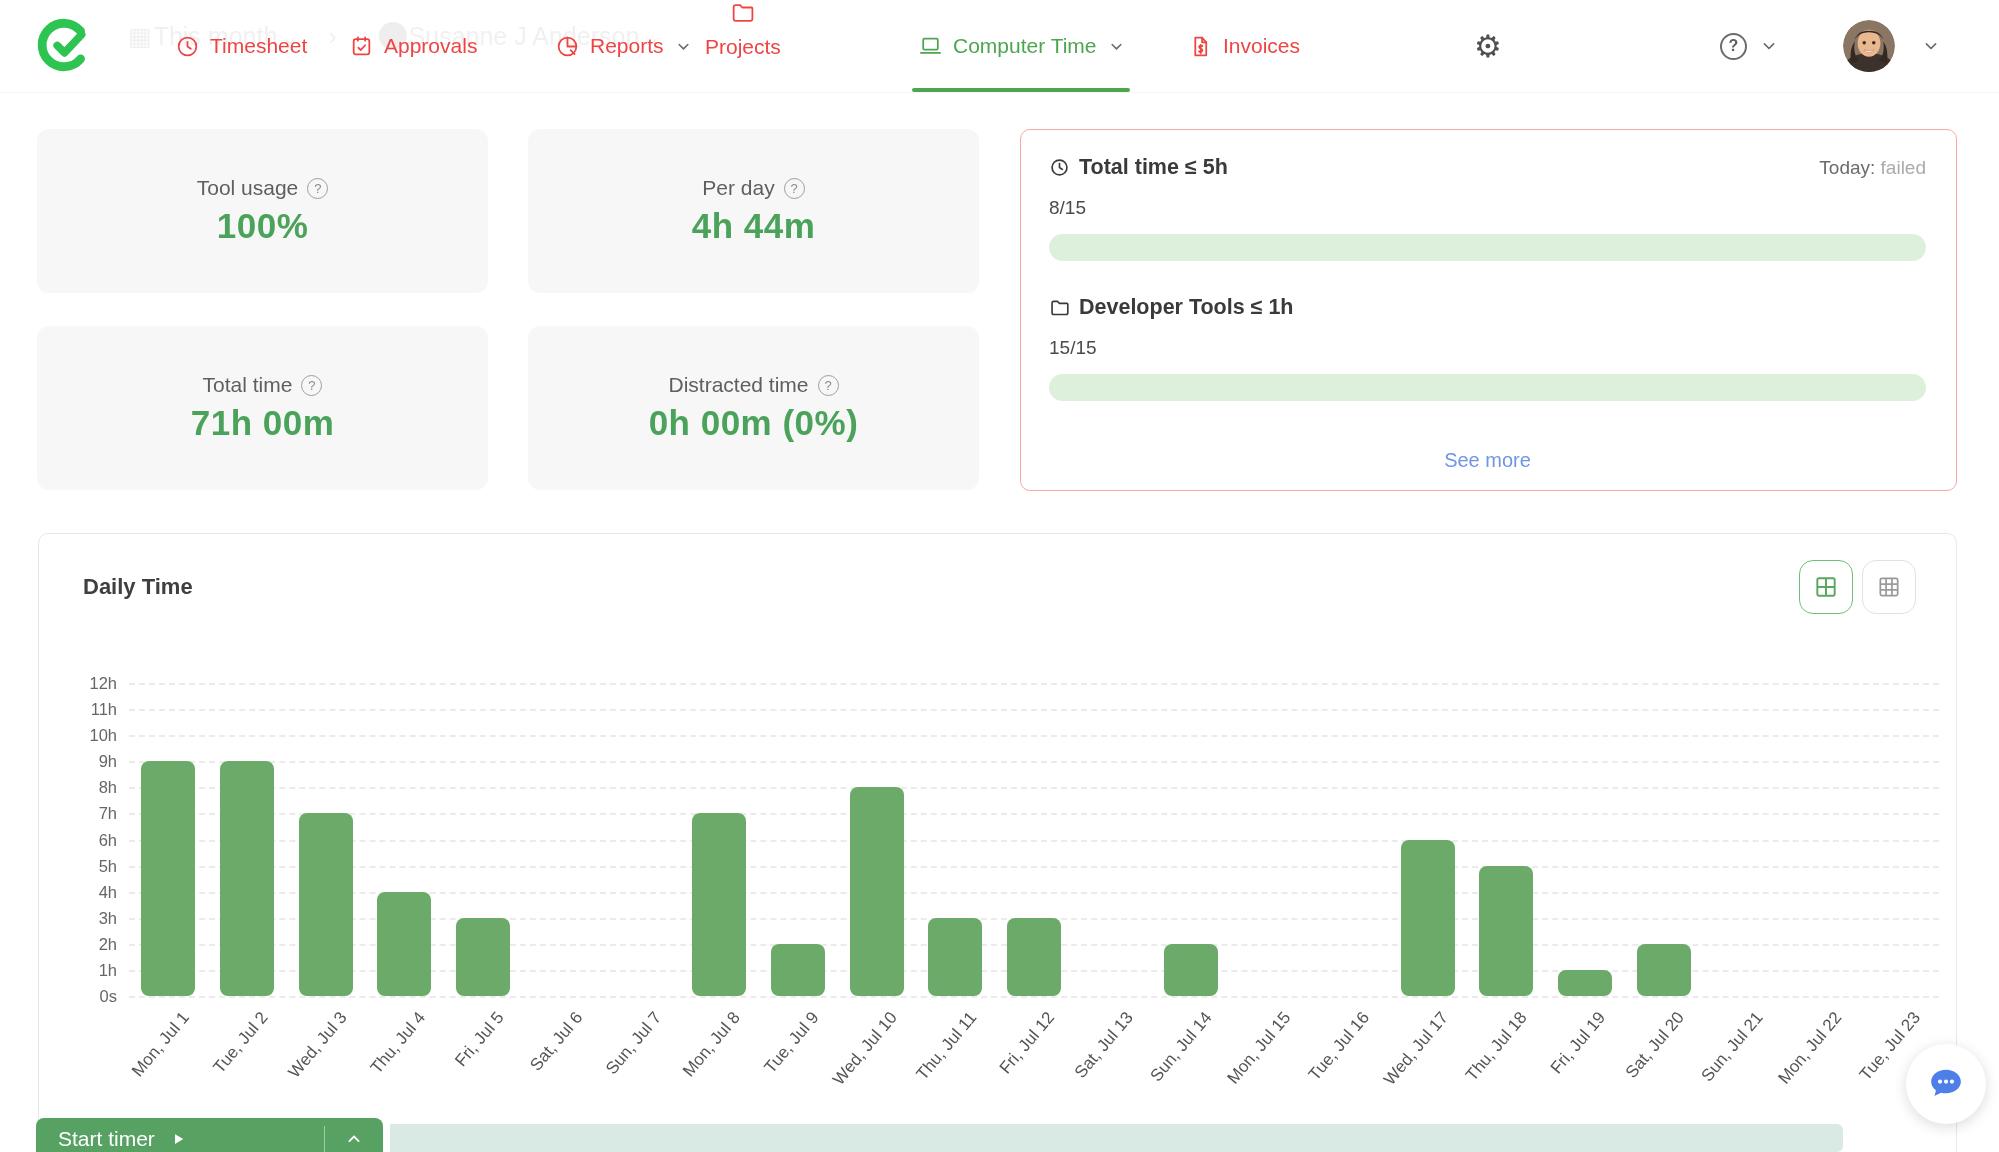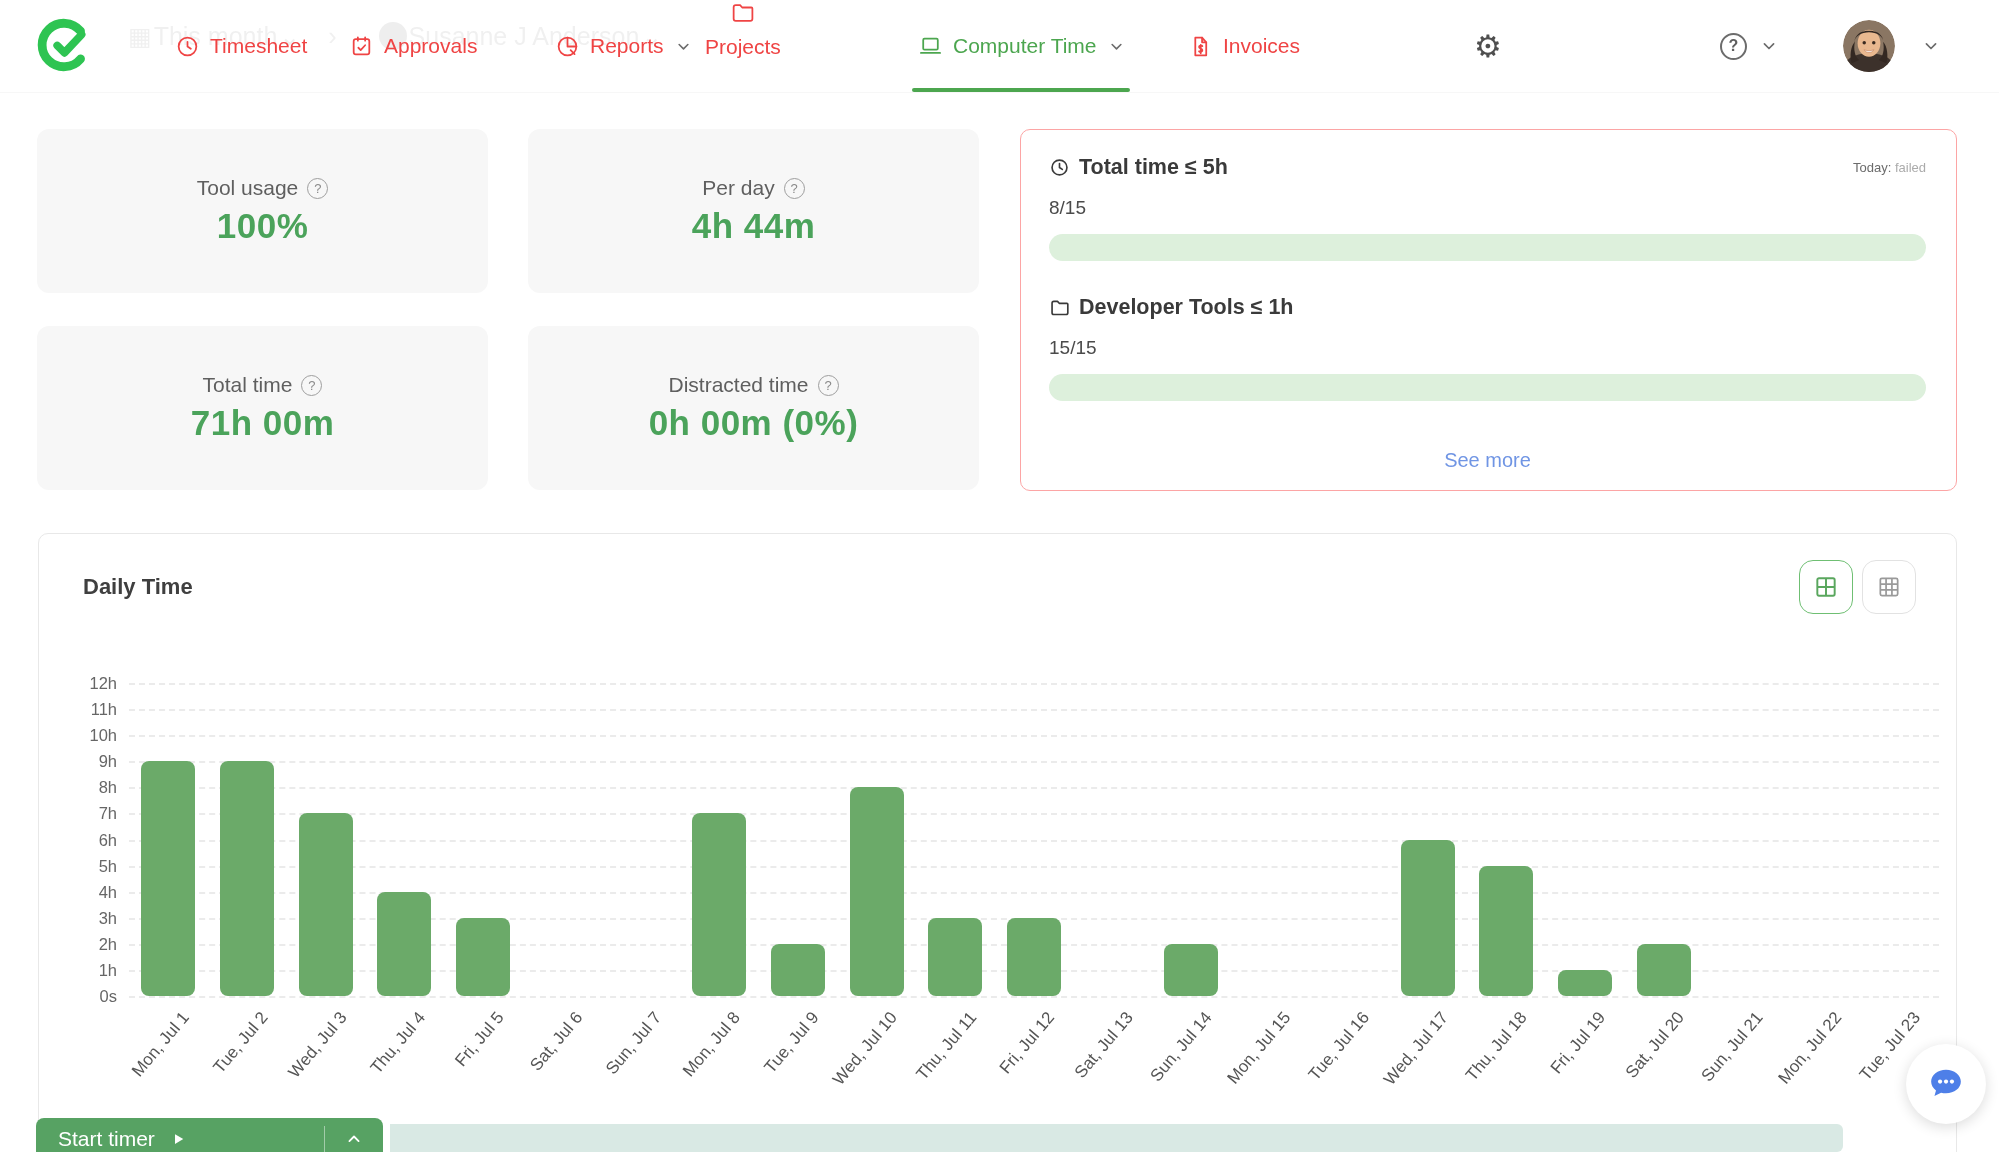--- a/index.html
+++ b/index.html
@@ -45,21 +45,21 @@
     align-items:center;justify-content:center;}
   .stat-title{display:flex;align-items:center;gap:9px;font-size:21px;color:#5f5f5f;}
   .qmark{width:21px;height:21px;border:1.6px solid #9e9e9e;border-radius:50%;display:flex;
     align-items:center;justify-content:center;font-size:13px;color:#8a8a8a;cursor:pointer;}
   .stat-value{margin-top:6px;font-size:35px;font-weight:700;color:var(--value-green);letter-spacing:.5px;}
 
   
   .goals{position:absolute;left:1020px;top:129px;width:937px;height:362px;background:#fff;
     border:1px solid #fca5a5;border-radius:10px;padding:25px 30px 0 28px;}
   .goal-head{display:flex;align-items:center;gap:9px;font-size:21.5px;font-weight:700;color:#3a3a3a;}
-  .goal-status{margin-left:auto;font-weight:400;font-size:13px;color:#6b6b6b;}
+  .goal-status{margin-left:auto;font-weight:400;font-size:19px;color:#6b6b6b;}
   .goal-status .muted{color:#ababab;}
   .goal-count{margin-top:17px;font-size:19px;color:#4b4b4b;}
   .goal-bar{margin-top:15px;height:27px;border-radius:14px;background:var(--progress-green);width:100%;}
   .goal-row + .goal-row{margin-top:34px;}
   .see-more{margin-top:48px;text-align:center;font-size:20px;color:var(--link-blue);cursor:pointer;}
 
   
   .chart-card{position:absolute;left:38px;top:533px;width:1919px;height:660px;background:#fff;
     border:1px solid #e8e8e8;border-radius:10px;padding:26px 0 0 0;}
   .chart-header{display:flex;align-items:center;justify-content:space-between;padding:0 40px 0 44px;height:54px;}

